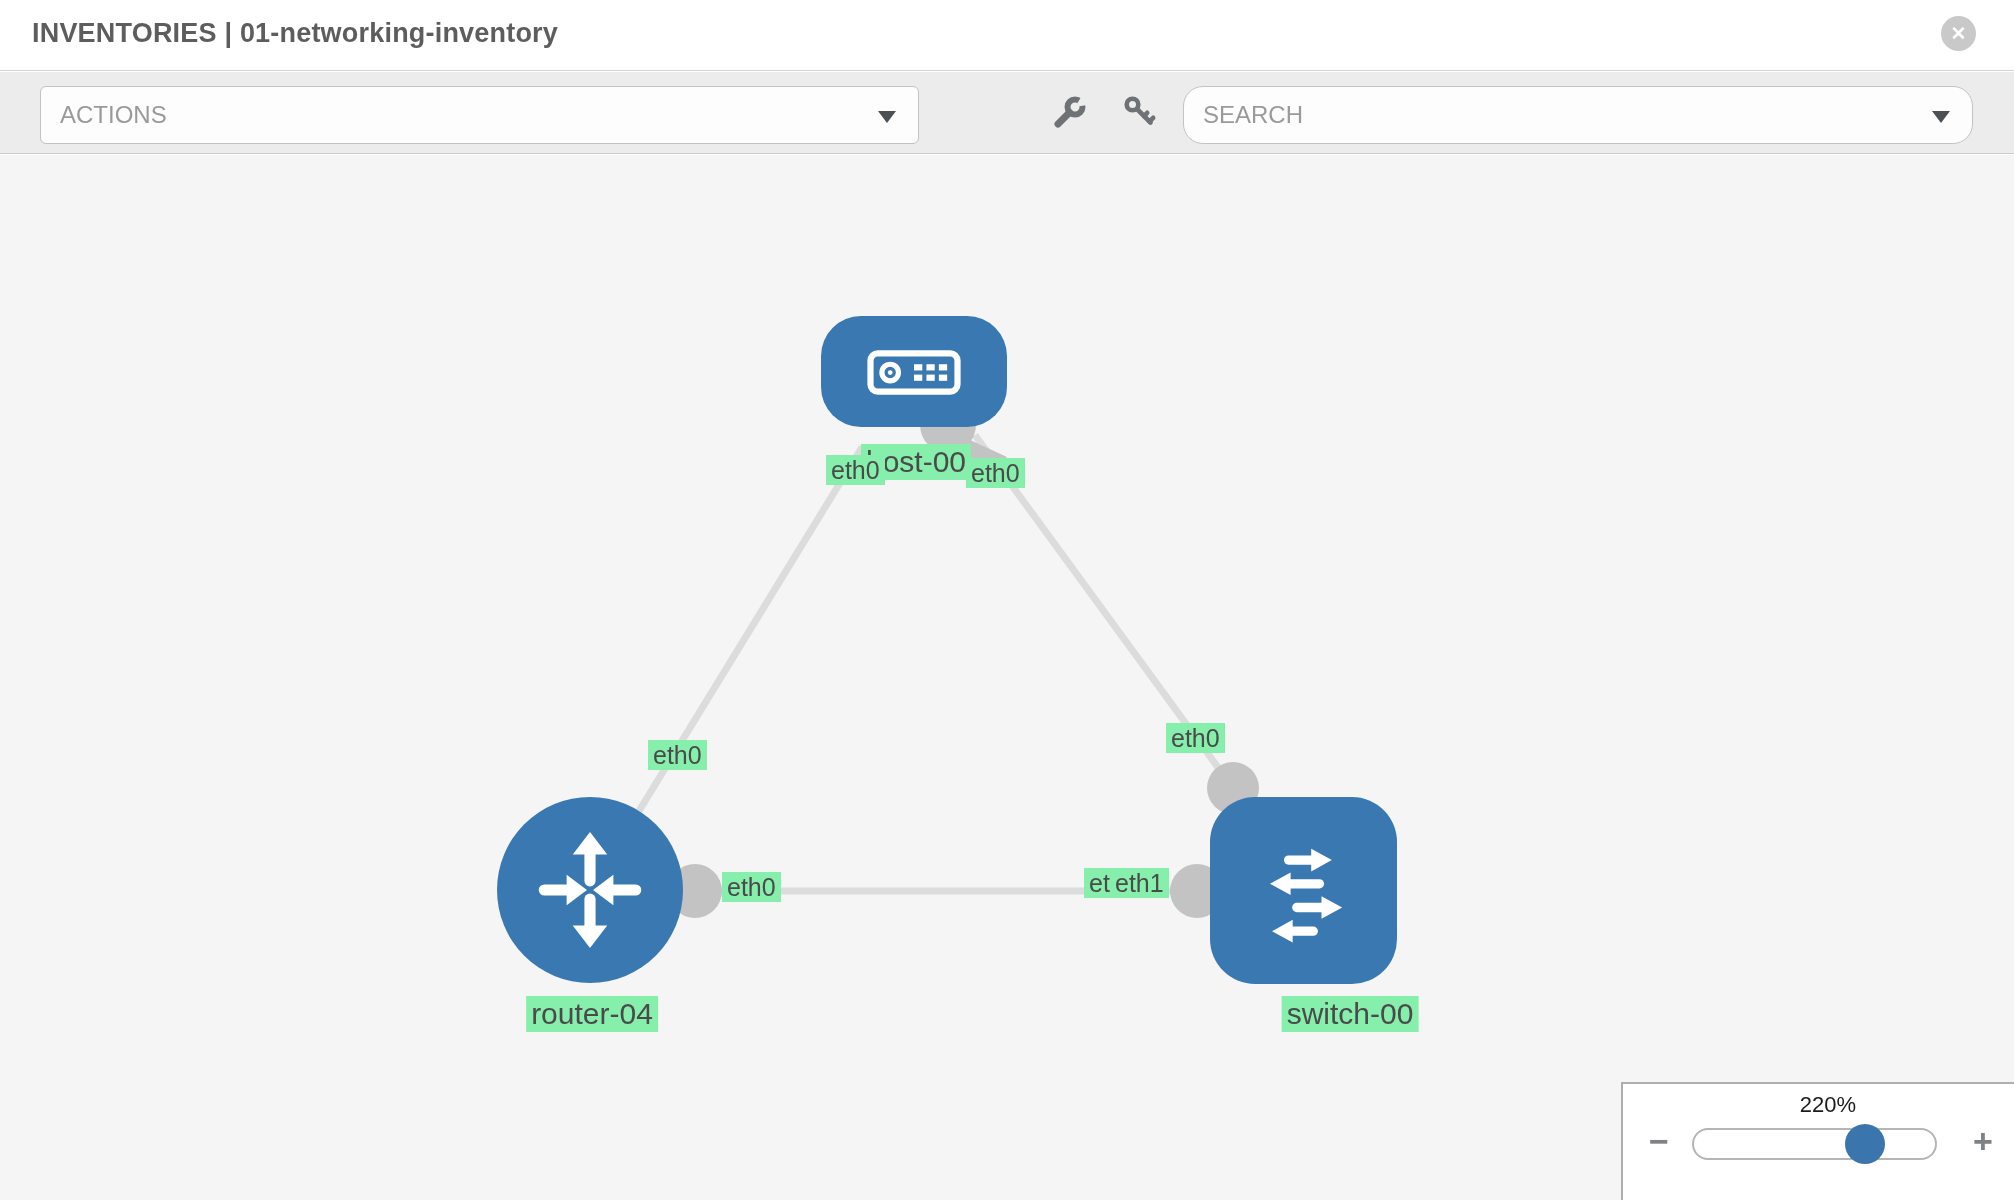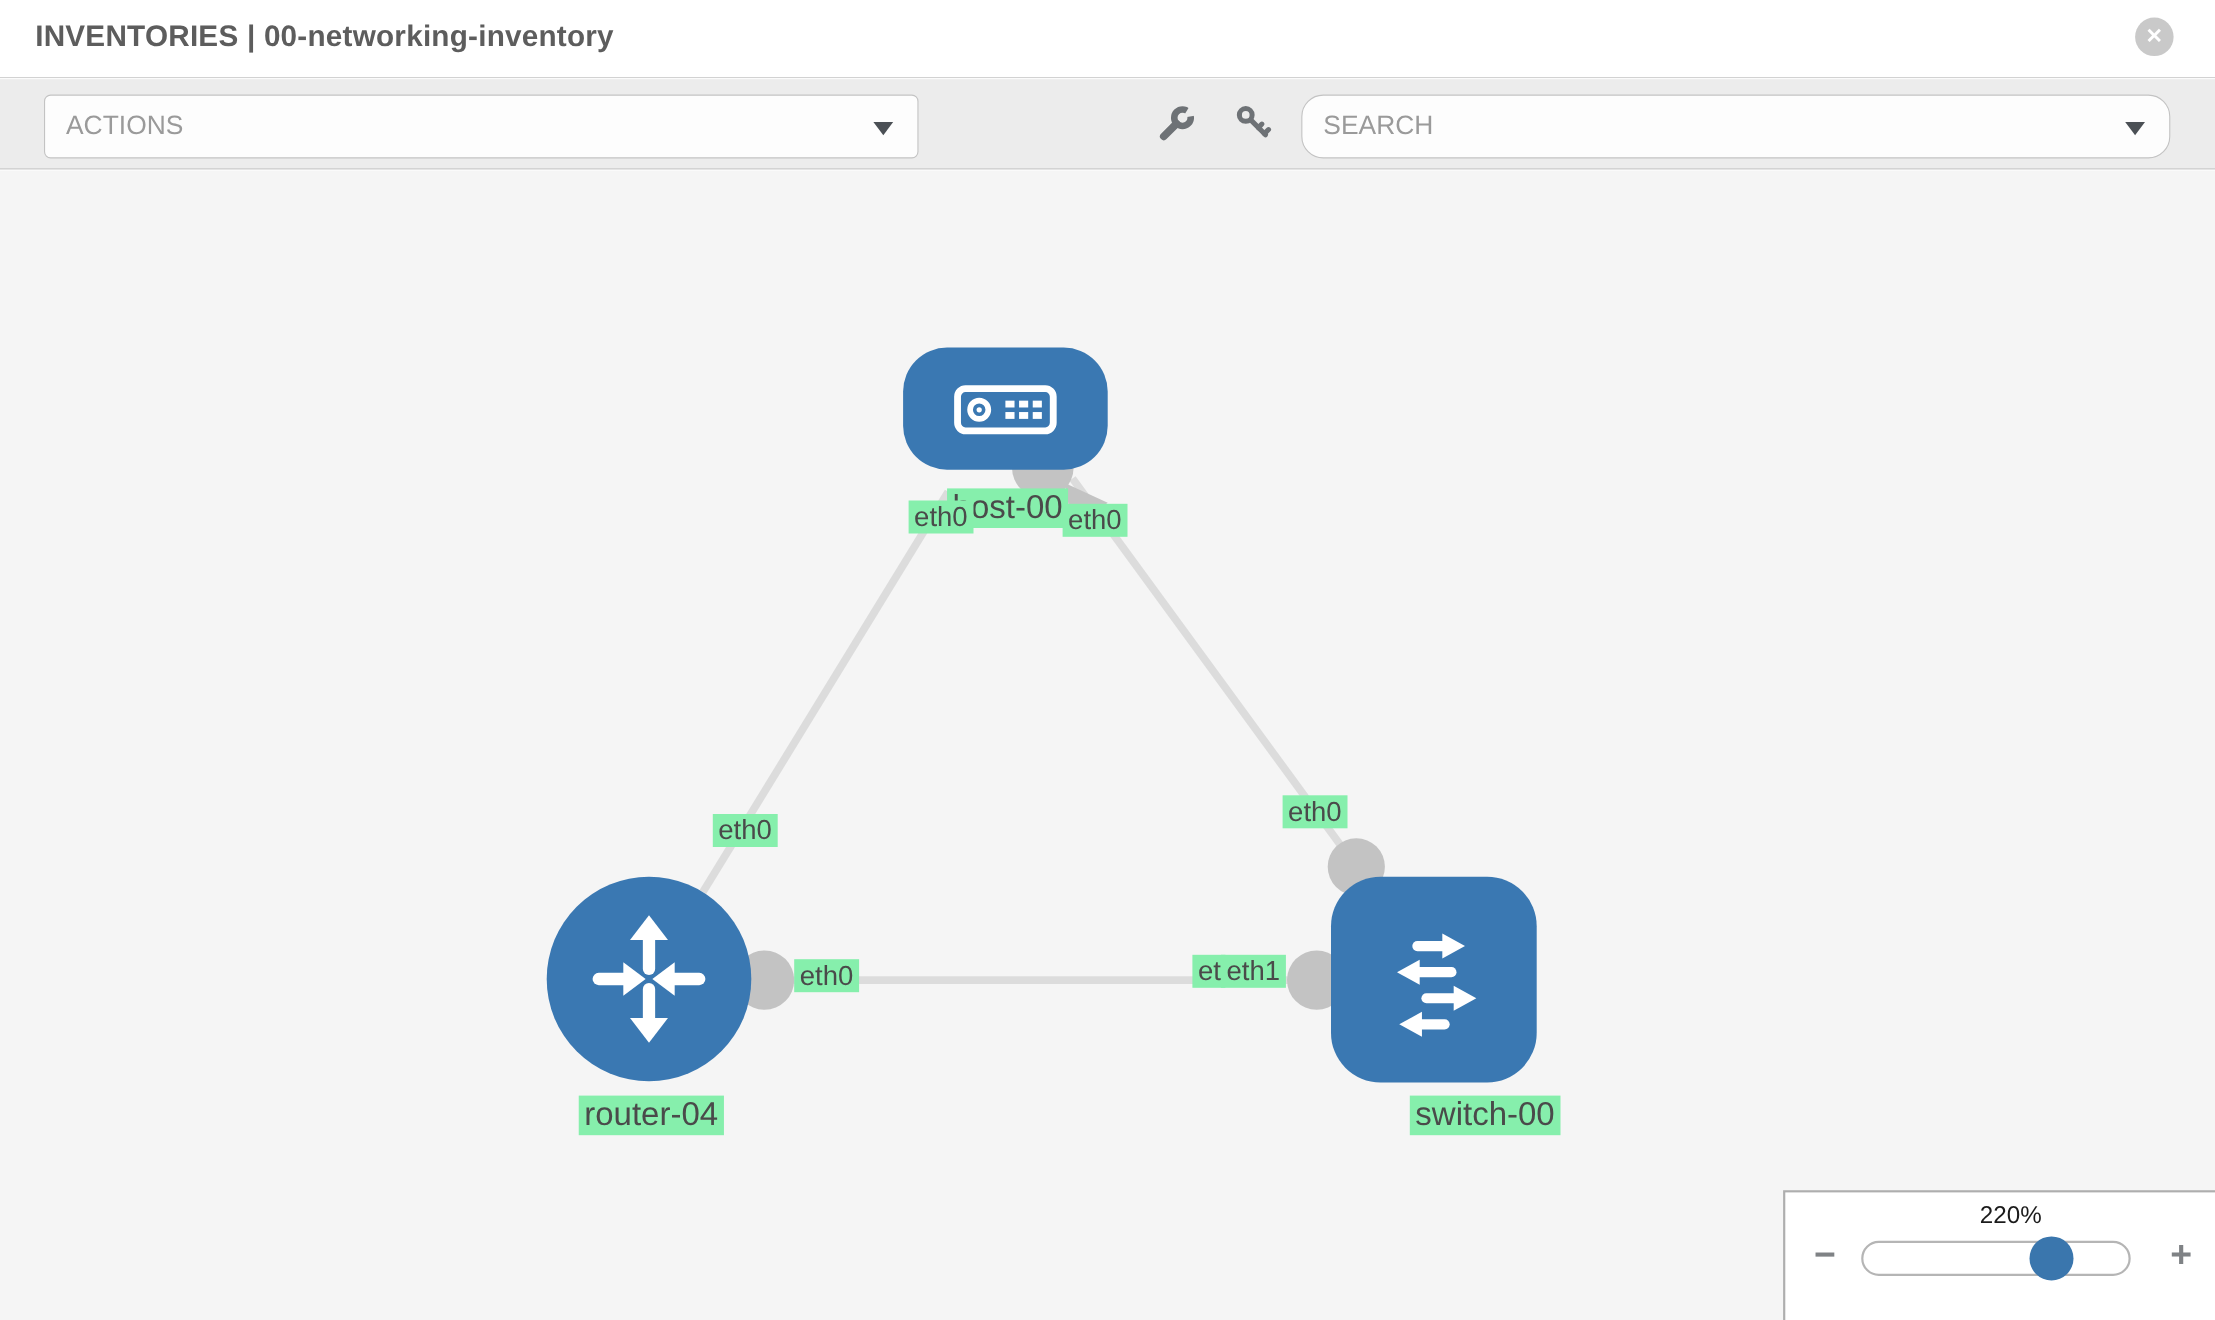--- a/index.html
+++ b/index.html
@@ -12,21 +12,21 @@
     border-bottom:1px solid #d2d2d2; }
   .title { position:absolute; left:32px; top:18px; font-size:27px; font-weight:bold; color:#5d5d5d; letter-spacing:0.2px; }
   .close-btn { position:absolute; left:1941px; top:16px; width:35px; height:35px; border-radius:50%;
     background:#c9c9c9; color:#ffffff; font-size:19px; font-weight:bold; text-align:center; line-height:35px; cursor:pointer; }
 
   
   .toolbar { position:absolute; left:0; top:72px; width:2014px; height:82px; background:#ececec;
     border-bottom:1px solid #c9c9c9; }
   .dropdown { position:absolute; top:14px; height:58px; background:#fdfdfd; border:1px solid #c3c3c3;
     border-radius:6px; font-size:24px; color:#9a9a9a; line-height:56px; padding-left:19px; }
-  .dd-actions { left:40px; width:795px; }
+  .dd-actions { left:40px; width:879px; }
   .dd-search { left:1183px; width:790px;border-radius:20px; }
   .caret { position:absolute; right:22px; top:24px; width:0; height:0;
     border-left:9px solid transparent; border-right:9px solid transparent; border-top:12px solid #4b5055; }
   .tool-icon { position:absolute; top:21px; width:40px; height:40px; }
   .icon-wrench { left:1050px; }
   .icon-key { left:1120px; }
 
   
   .canvas { position:absolute; left:0; top:155px; width:2014px; height:1045px; background:#f5f5f5; }
   .canvas svg.links { position:absolute; left:0; top:0; }
@@ -54,21 +54,21 @@
     border-radius:16px; background:#ffffff; cursor:pointer; }
   .zoom-thumb { position:absolute; left:222px; top:40px; width:40px; height:40px; border-radius:50%;
     background:#3a76ad; cursor:grab; }
 </style>
 </head>
 <body>
 
 <div class="page">
 
   <div class="header">
-    <div class="title">INVENTORIES | 00-networking-inventory</div>
+    <div class="title">INVENTORIES | 01-networking-inventory</div>
     <div class="close-btn">✕</div>
   </div>
 
   <div class="toolbar">
     <div class="dropdown dd-actions">
       <span>ACTIONS</span>
       <span class="caret"></span>
     </div>
 
     <div class="tool-icon icon-wrench">

